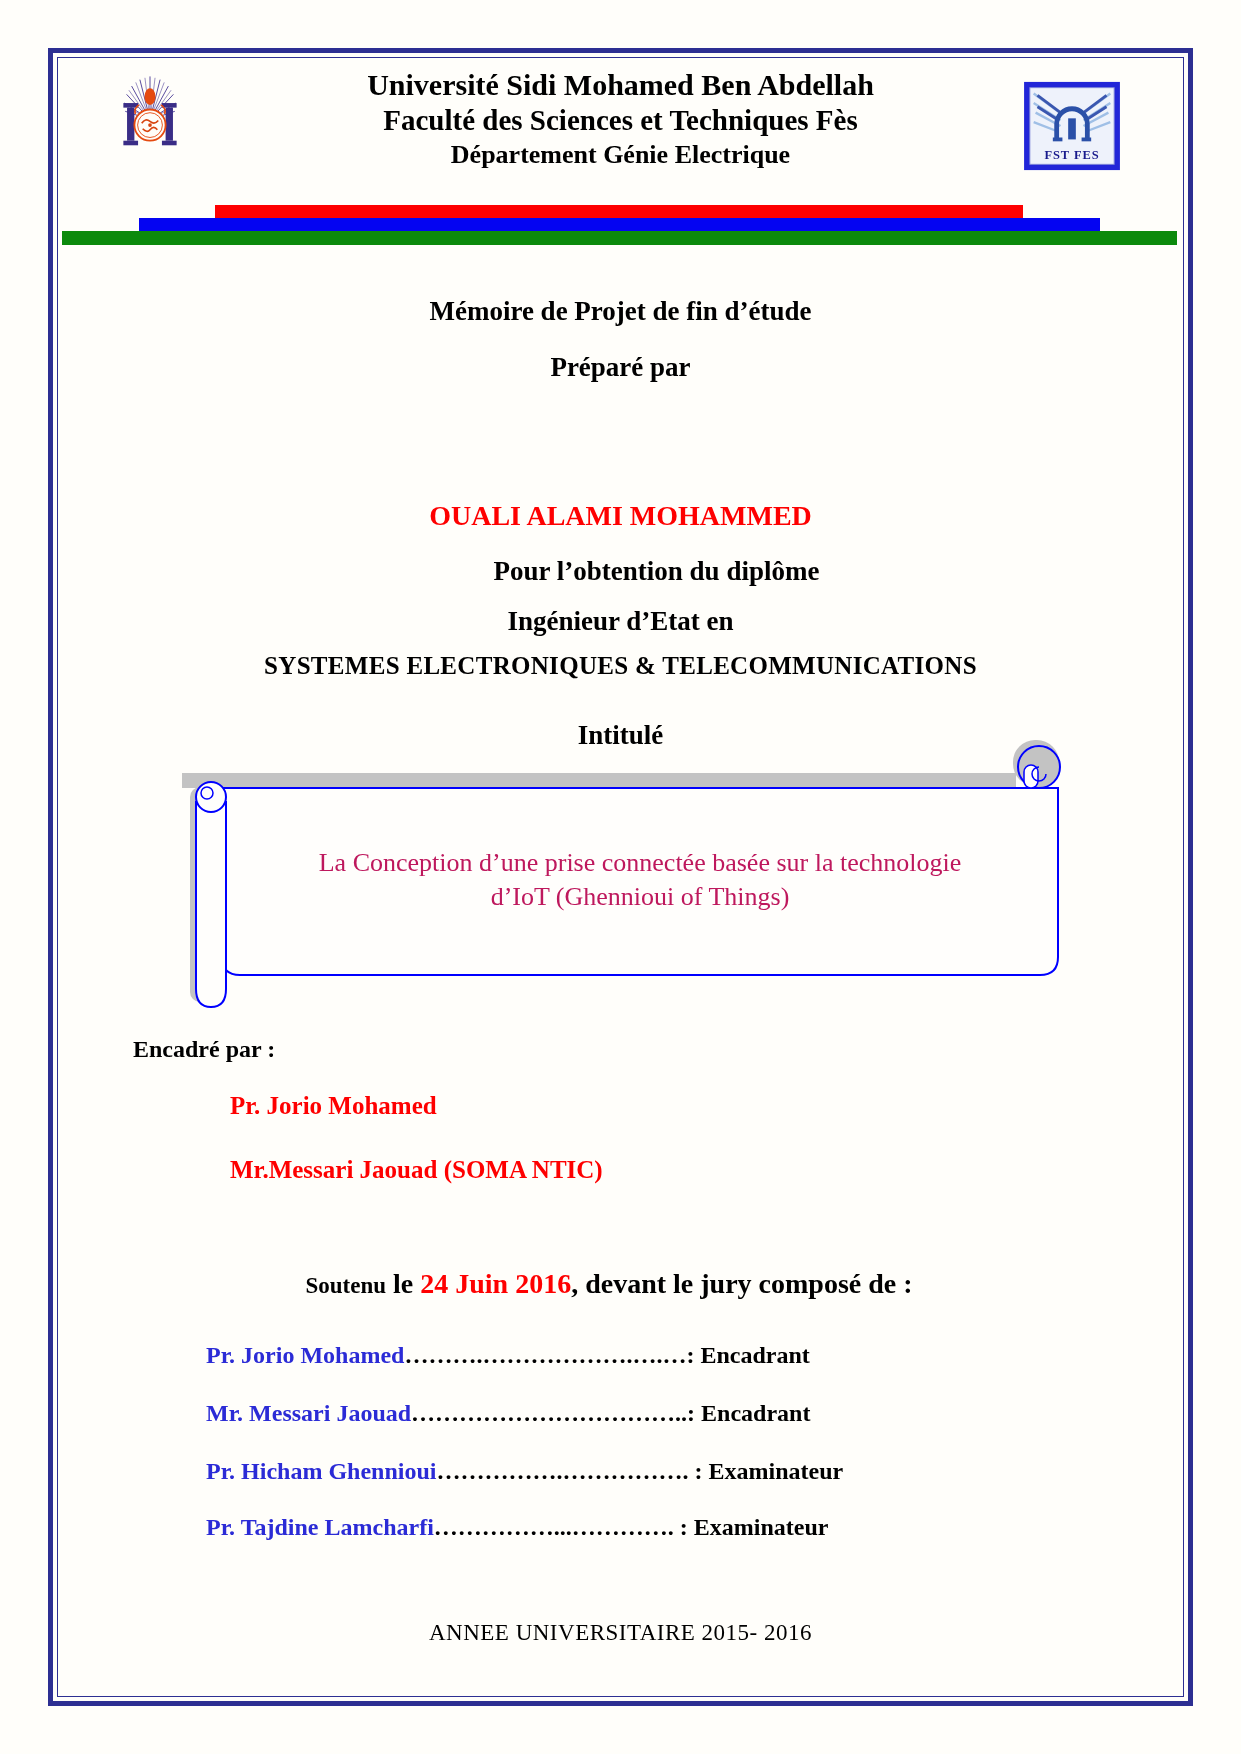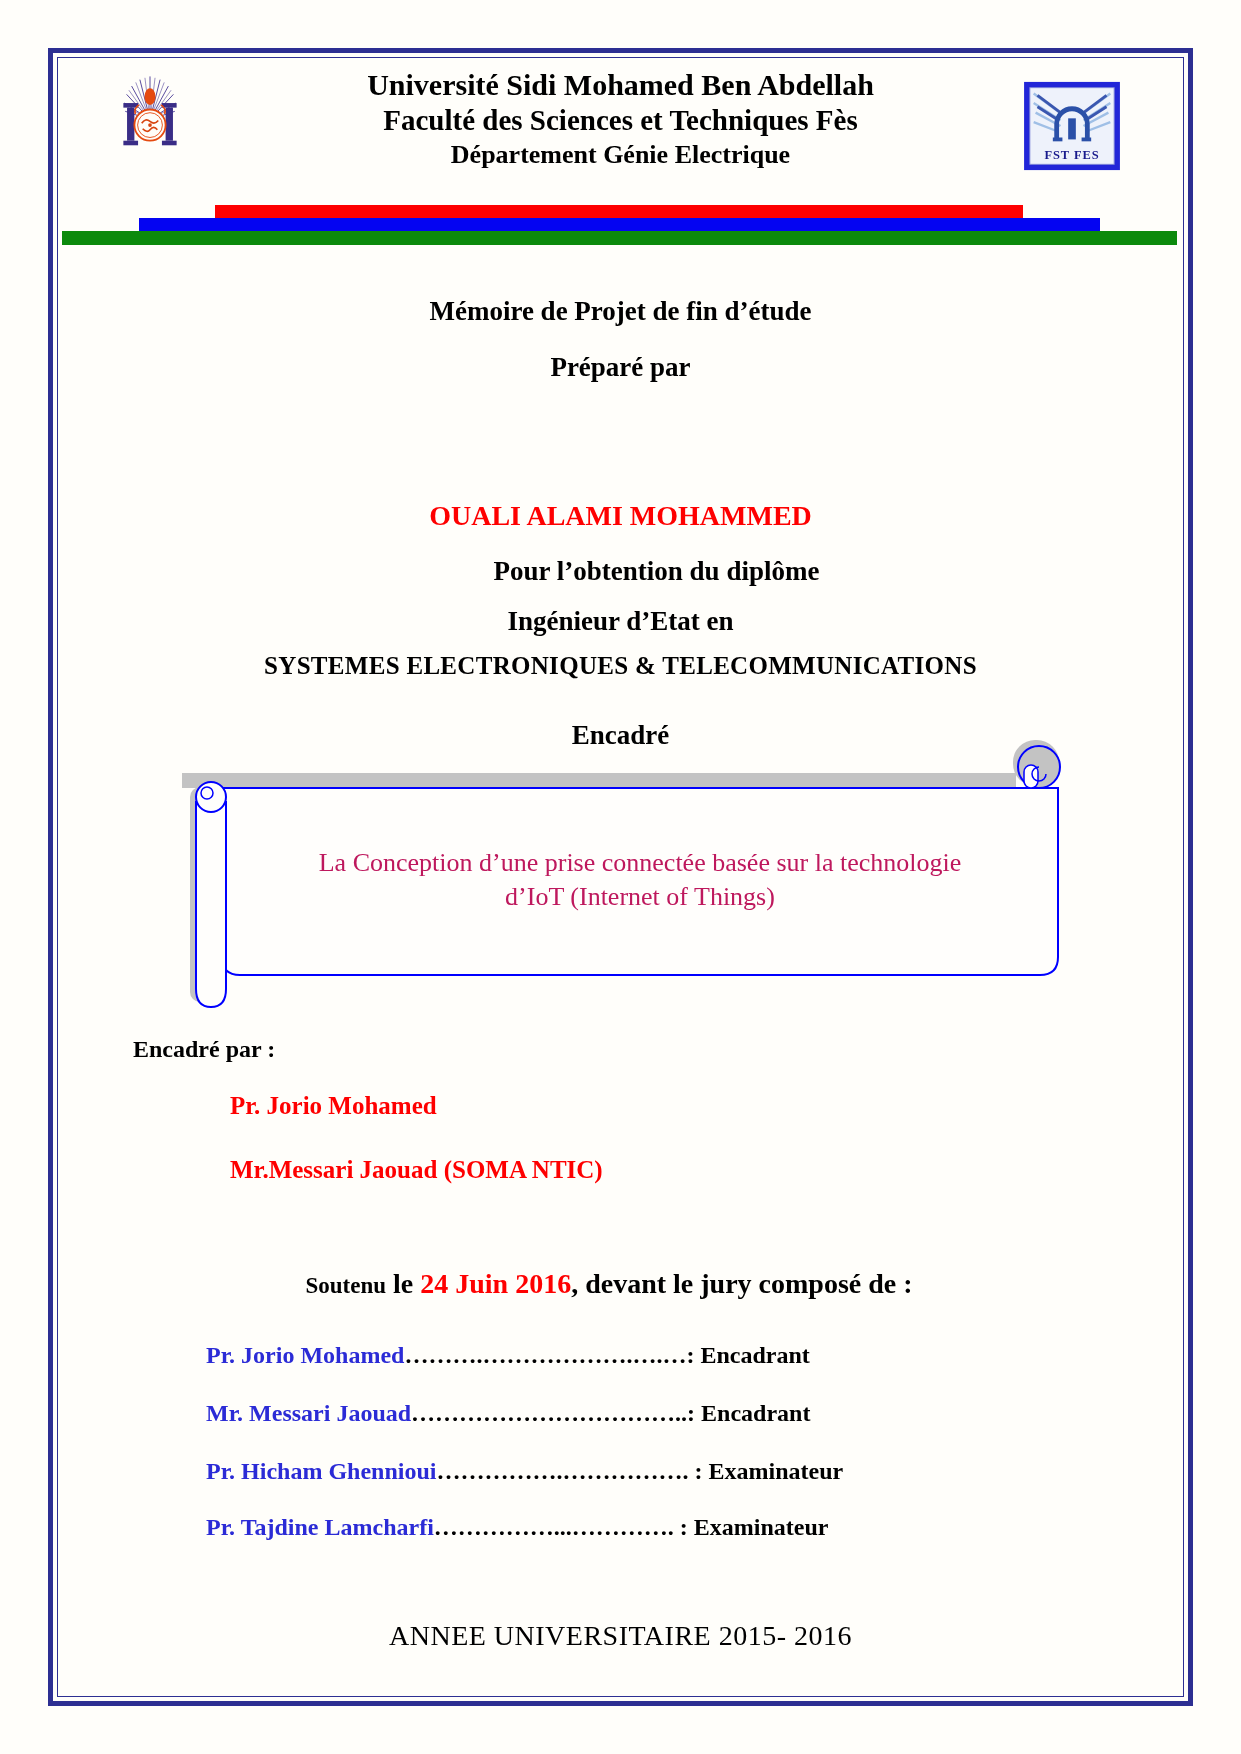--- a/index.html
+++ b/index.html
@@ -46,21 +46,21 @@
   .t-encadre{left:133px;top:1036px;font-size:24px;font-weight:bold;}
   .supervisor{left:230px;font-size:25px;font-weight:bold;color:var(--accent-red,#f00);}
   .sup1{top:1092px;}
   .sup2{top:1156px;}
   .defense{top:1268px;left:0;width:1218px;text-align:center;font-weight:bold;font-size:28px;}
   .defense .small{font-size:23px;}
   .defense .date{color:var(--accent-red,#f00);}
   .jury-row{left:206px;font-size:24px;font-weight:bold;white-space:nowrap;}
   .jr1{top:1342px;} .jr2{top:1400px;} .jr3{top:1458px;} .jr4{top:1514px;}
   .jury-name{color:var(--jury-blue,#2b2bd6);}
-  .t-year{top:1620px;font-size:28px;letter-spacing:.5px;}
+  .t-year{top:1620px;font-size:23px;letter-spacing:.5px;}
 </style>
 </head>
 <body>
 
 <div class="page">
 
   <div class="frame-outer"></div>
   <div class="frame-inner"></div>
 
   <svg class="abs" style="left:104px;top:70px;" width="92" height="101" viewBox="0 0 100 110">
@@ -109,42 +109,42 @@
   <div class="bar bar-red"></div>
   <div class="bar bar-blue"></div>
   <div class="bar bar-green"></div>
 
   <div class="abs ctr t-memoire">Mémoire de Projet de fin d’étude</div>
   <div class="abs ctr t-prepare">Préparé par</div>
   <div class="abs ctr t-author">OUALI ALAMI MOHAMMED</div>
   <div class="abs ctr t-diplome">Pour l’obtention du diplôme</div>
   <div class="abs ctr t-degree">Ingénieur d’Etat en</div>
   <div class="abs ctr t-spec">SYSTEMES ELECTRONIQUES &amp; TELECOMMUNICATIONS</div>
-  <div class="abs ctr t-intitule">Encadré</div>
+  <div class="abs ctr t-intitule">Intitulé</div>
 
   <svg class="abs scroll-svg" viewBox="0 0 888 276">
 
     <rect x="4" y="36" width="834" height="15" fill="#c3c3c3"></rect>
     <rect x="12" y="50" width="20" height="215" rx="10" fill="#c3c3c3"></rect>
     <rect x="835" y="3" width="46" height="46" rx="22" fill="#c3c3c3"></rect>
 
     <path d="M44,51 H880 V220 Q880,238 862,238 H62 Q44,238 44,220 Z" fill="#fffefc" stroke="#0000ff" stroke-width="2"></path>
 
     <path d="M18,64 L18,252 Q18,270 33,270 Q48,270 48,252 L48,64" fill="#fffefc" stroke="#0000ff" stroke-width="2"></path>
     <circle cx="33" cy="60" r="15" fill="#fffefc" stroke="#0000ff" stroke-width="2"></circle>
     <circle cx="29" cy="56" r="6" fill="none" stroke="#0000ff" stroke-width="1.5"></circle>
 
     <circle cx="861" cy="30" r="21" fill="#c3c3c3" stroke="#0000ff" stroke-width="2"></circle>
     <rect x="846" y="28" width="14" height="23" rx="7" fill="#fffefc" stroke="#0000ff" stroke-width="1.5"></rect>
     <path d="M861,30 a7,7 0 1 0 7,7" fill="none" stroke="#0000ff" stroke-width="1.5"></path>
   </svg>
 
   <div class="abs scroll-title">
     <div>La Conception d’une prise connectée basée sur la technologie</div>
-    <div>d’IoT (Internet of Things)</div>
+    <div>d’IoT (Ghennioui of Things)</div>
   </div>
 
   <div class="abs t-encadre">Encadré par :</div>
   <div class="abs supervisor sup1">Pr. Jorio Mohamed</div>
   <div class="abs supervisor sup2">Mr.Messari Jaouad (SOMA NTIC)</div>
 
   <div class="abs defense">
     <span class="small">Soutenu</span><span> le </span><span class="date">24 Juin 2016</span><span>, devant le jury composé de :</span>
   </div>
 

